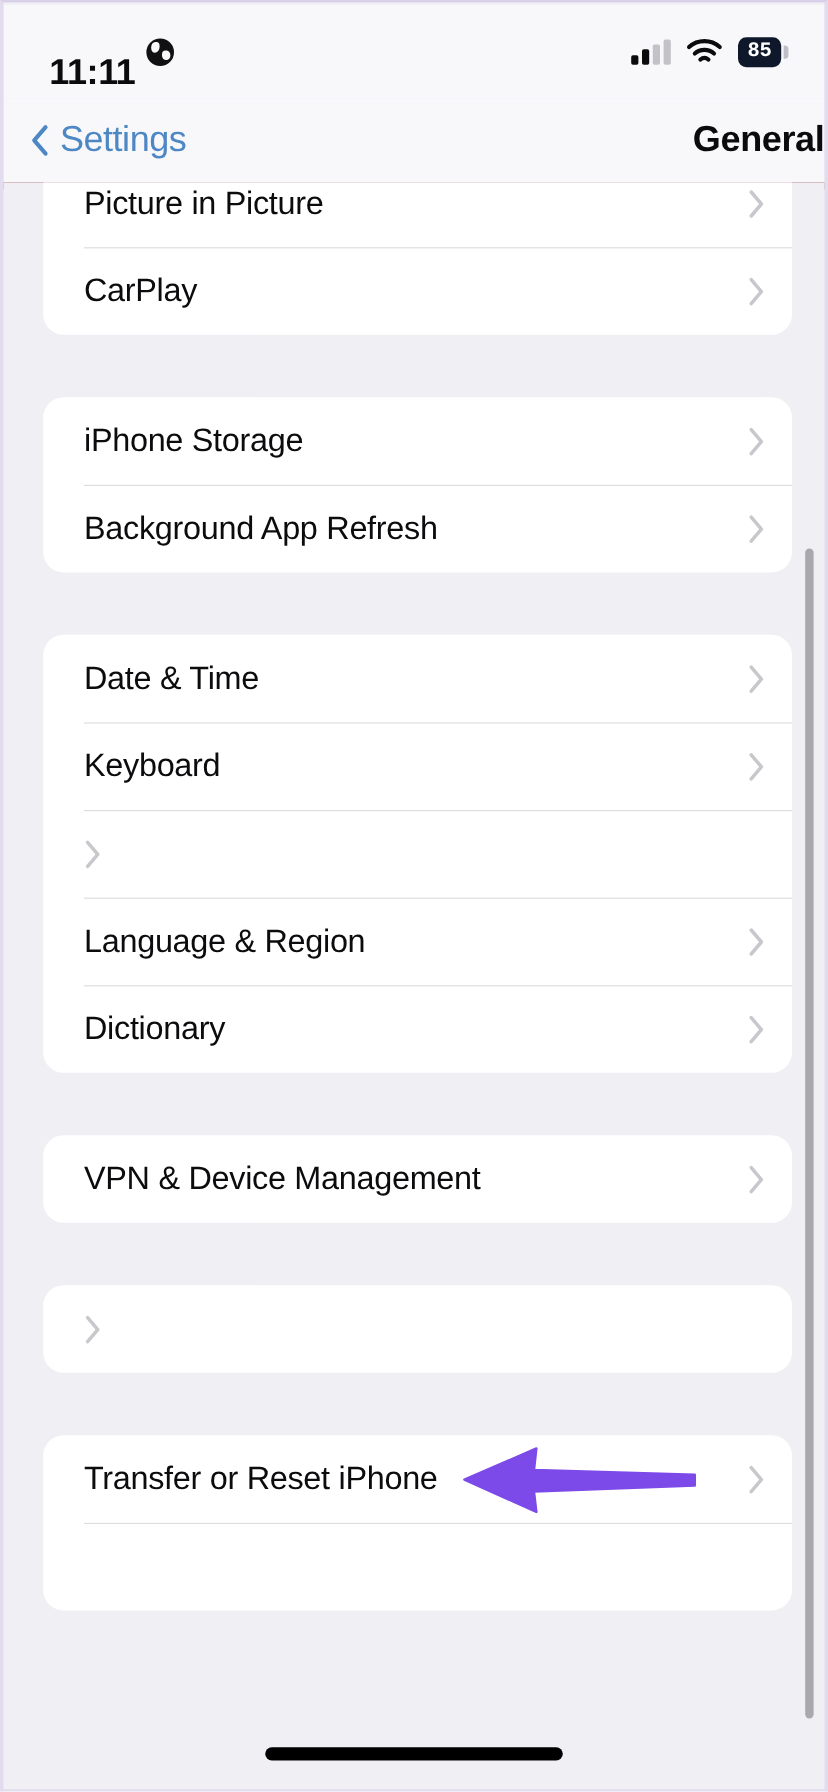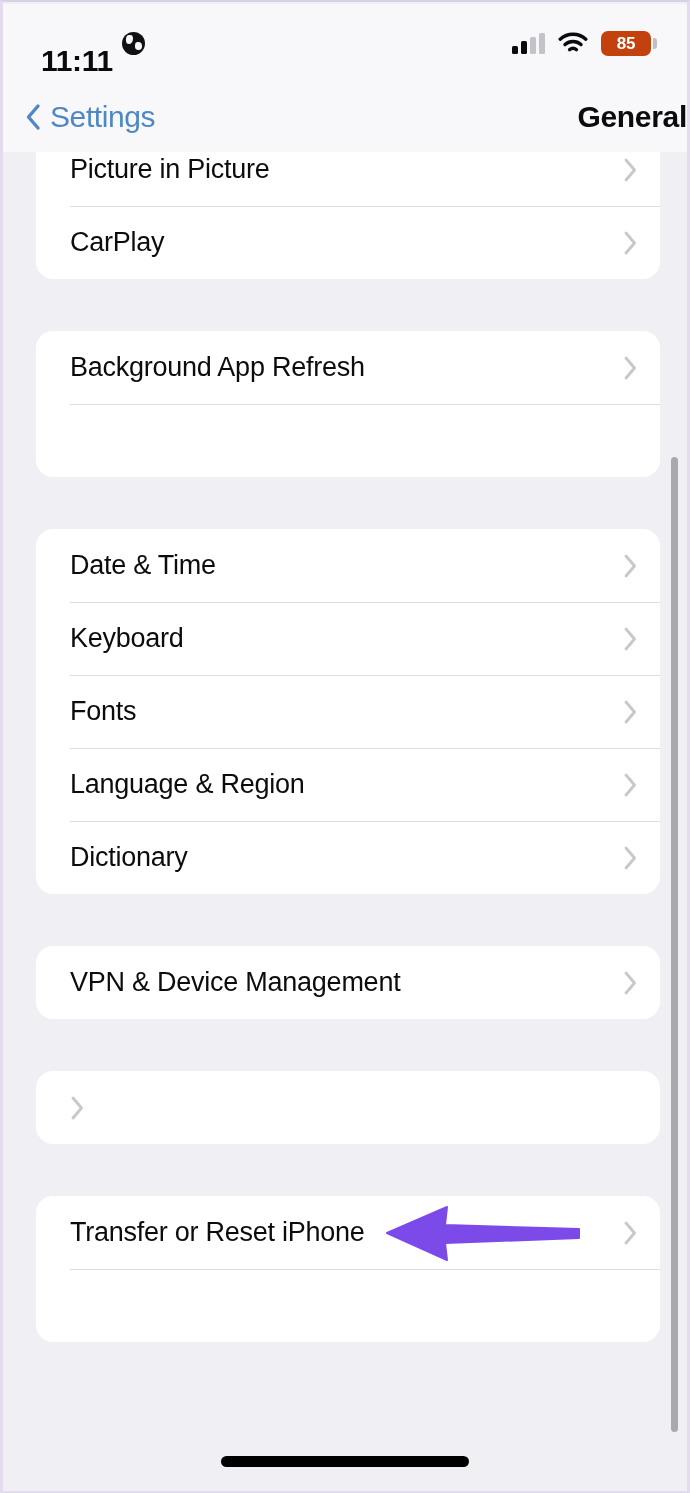--- a/index.html
+++ b/index.html
@@ -52,22 +52,22 @@
   }
   .sb-right{display:flex;align-items:center;gap:13px;}
   .sig{display:flex;align-items:flex-end;gap:3px;height:21px;}
   .sig i{display:block;width:6px;border-radius:1.5px;background:#0b0b0d;}
   .sig i:nth-child(1){height:8px;}
   .sig i:nth-child(2){height:13px;}
   .sig i:nth-child(3){height:17px;background:#c3c2c8;}
   .sig i:nth-child(4){height:21px;background:#c3c2c8;}
   .wifi{width:30px;height:22px;position:relative;}
   .batt{
-    position:relative;width:50px;height:25px;border-radius:7px;
-    background:#c2410c;display:flex;align-items:center;justify-content:center;
+    position:relative;width:36px;height:25px;border-radius:7px;
+    background:#0f172a;display:flex;align-items:center;justify-content:center;font-family:Liberation Mono, monospace;
   }
   .batt-cap{
     position:absolute;right:-6px;top:7px;width:4px;height:11px;
     border-radius:0 3px 3px 0;background:#bfbec6;
   }
   .batt span{
     font-size:17px;font-weight:700;color:#ffffff;letter-spacing:-0.2px;
     line-height:1;
   }
 
@@ -195,20 +195,26 @@
         </div>
         <div class="sep" style="top: 73px;"></div>
         <div class="row">
           <div class="row-label">CarPlay</div>
           <div class="chev"><svg width="15" height="26" viewBox="0 0 15 26">
               <path d="M3 3 L11.5 13 L3 23" stroke="#c8c7cc" stroke-width="2.9" fill="none" stroke-linecap="round" stroke-linejoin="round"></path>
             </svg></div>
         </div>
       </div>
       <div class="card" style="top: 179px; height: 146px;">
+        <div class="row">
+          <div class="row-label">iPhone Storage</div>
+          <div class="chev"><svg width="15" height="26" viewBox="0 0 15 26">
+              <path d="M3 3 L11.5 13 L3 23" stroke="#c8c7cc" stroke-width="2.9" fill="none" stroke-linecap="round" stroke-linejoin="round"></path>
+            </svg></div>
+        </div>
         <div class="sep" style="top: 73px;"></div>
         <div class="row">
           <div class="row-label">Background App Refresh</div>
           <div class="chev"><svg width="15" height="26" viewBox="0 0 15 26">
               <path d="M3 3 L11.5 13 L3 23" stroke="#c8c7cc" stroke-width="2.9" fill="none" stroke-linecap="round" stroke-linejoin="round"></path>
             </svg></div>
         </div>
       </div>
       <div class="card" style="top: 377px; height: 365px;">
         <div class="row">
@@ -219,21 +225,20 @@
         </div>
         <div class="sep" style="top: 73px;"></div>
         <div class="row">
           <div class="row-label">Keyboard</div>
           <div class="chev"><svg width="15" height="26" viewBox="0 0 15 26">
               <path d="M3 3 L11.5 13 L3 23" stroke="#c8c7cc" stroke-width="2.9" fill="none" stroke-linecap="round" stroke-linejoin="round"></path>
             </svg></div>
         </div>
         <div class="sep" style="top: 146px;"></div>
         <div class="row">
-          <div class="row-label">Fonts</div>
           <div class="chev"><svg width="15" height="26" viewBox="0 0 15 26">
               <path d="M3 3 L11.5 13 L3 23" stroke="#c8c7cc" stroke-width="2.9" fill="none" stroke-linecap="round" stroke-linejoin="round"></path>
             </svg></div>
         </div>
         <div class="sep" style="top: 219px;"></div>
         <div class="row">
           <div class="row-label">Language &amp; Region</div>
           <div class="chev"><svg width="15" height="26" viewBox="0 0 15 26">
               <path d="M3 3 L11.5 13 L3 23" stroke="#c8c7cc" stroke-width="2.9" fill="none" stroke-linecap="round" stroke-linejoin="round"></path>
             </svg></div>

